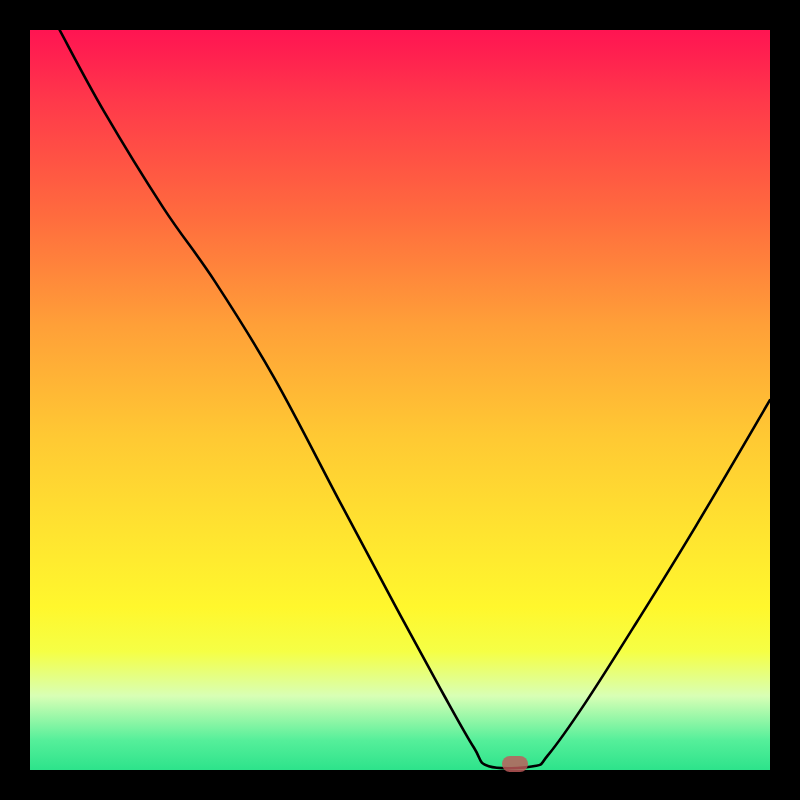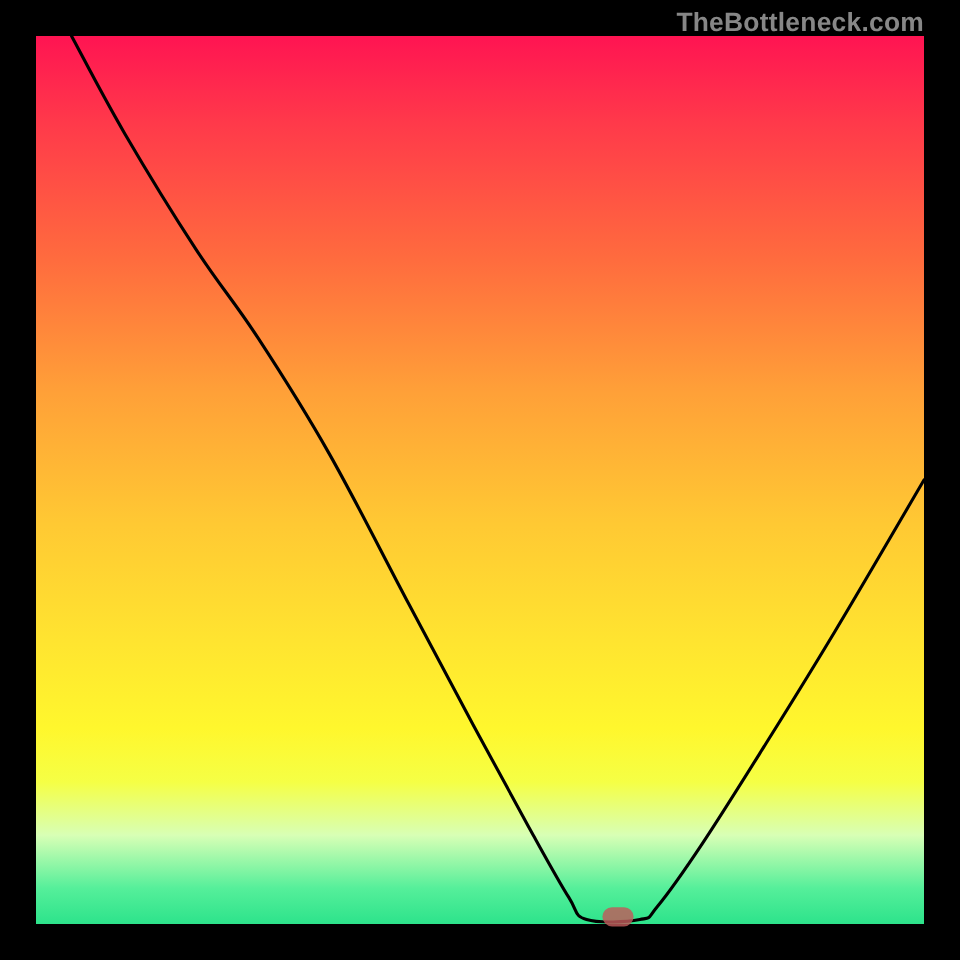--- a/index.html
+++ b/index.html
@@ -71,14 +71,13 @@
 
 <div class="frame">
   <div class="gradient"></div>
 
   <svg class="curve" viewBox="0 0 740 740" preserveAspectRatio="none">
     <path id="curve-path" fill="none" stroke="#000" stroke-width="2.6" stroke-linecap="round" stroke-linejoin="round" d="M 29.6 0 C 37.592 14.651999999999997, 55.352000000000004 49.431999999999995, 74 81.39999999999999 C 92.648 113.368, 113.21999999999998 146.964, 133.2 177.6 C 153.17999999999998 208.236, 165.01999999999998 220.96399999999997, 185 251.59999999999997 C 204.98000000000002 282.23599999999993, 221.556 307.8399999999999, 244.20000000000002 347.79999999999995 C 266.844 387.76, 288.156 430.976, 310.8 473.6 C 333.444 516.224, 351.352 549.9680000000001, 370 584.6 C 388.648 619.232, 401.08000000000004 642.024, 414.40000000000003 666 C 427.72 689.976, 436.008 705.146, 444 717.8 C 451.992 730.454, 448.144 732.9699999999999, 458.8 736.3 C 469.456 739.63, 492.54400000000004 738.298, 503.20000000000005 736.3 C 513.856 734.3019999999999, 508.676 736.5219999999999, 518 725.1999999999999 C 527.324 713.8779999999999, 539.016 697.376, 555 673.4 C 570.984 649.424, 586.8199999999999 623.968, 606.8 592 C 626.78 560.032, 642.024 535.76, 666 495.79999999999995 C 689.976 455.84, 726.68 392.644, 740 370"></path>
   </svg>
 
   <div id="marker" class="marker" style="left: 514.7px; top: 764.08px;"></div>
 
-  <div class="watermark">TheBottleneck.com</div>
 </div>
 
 </body></html>

